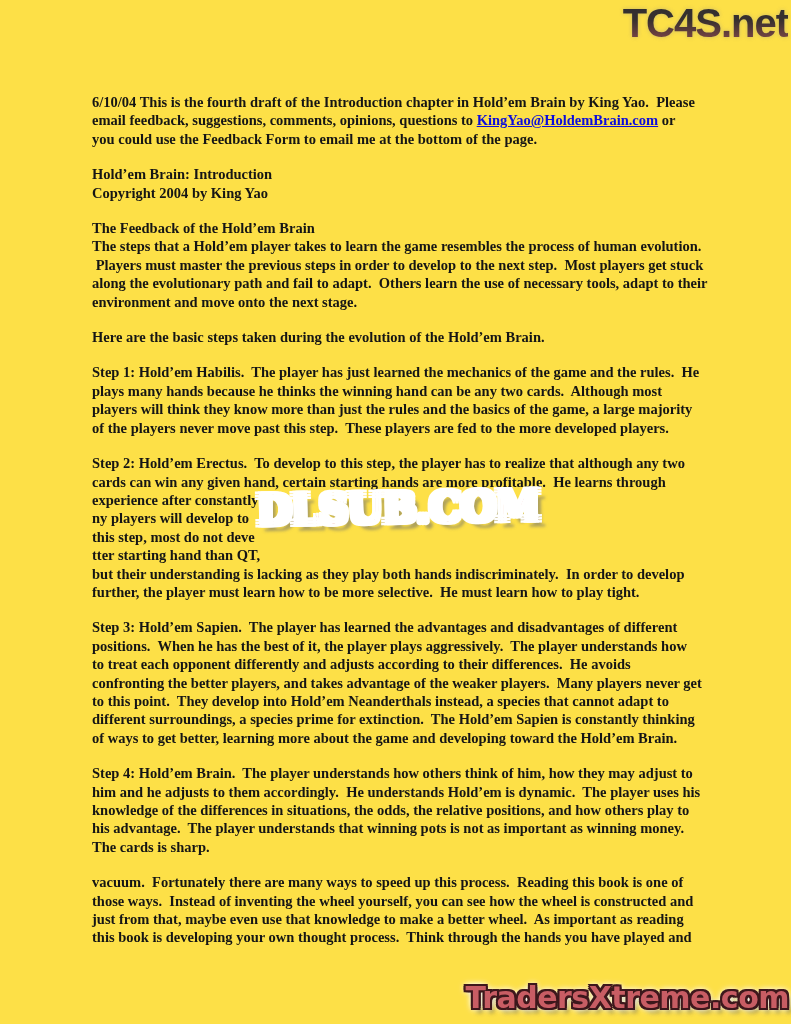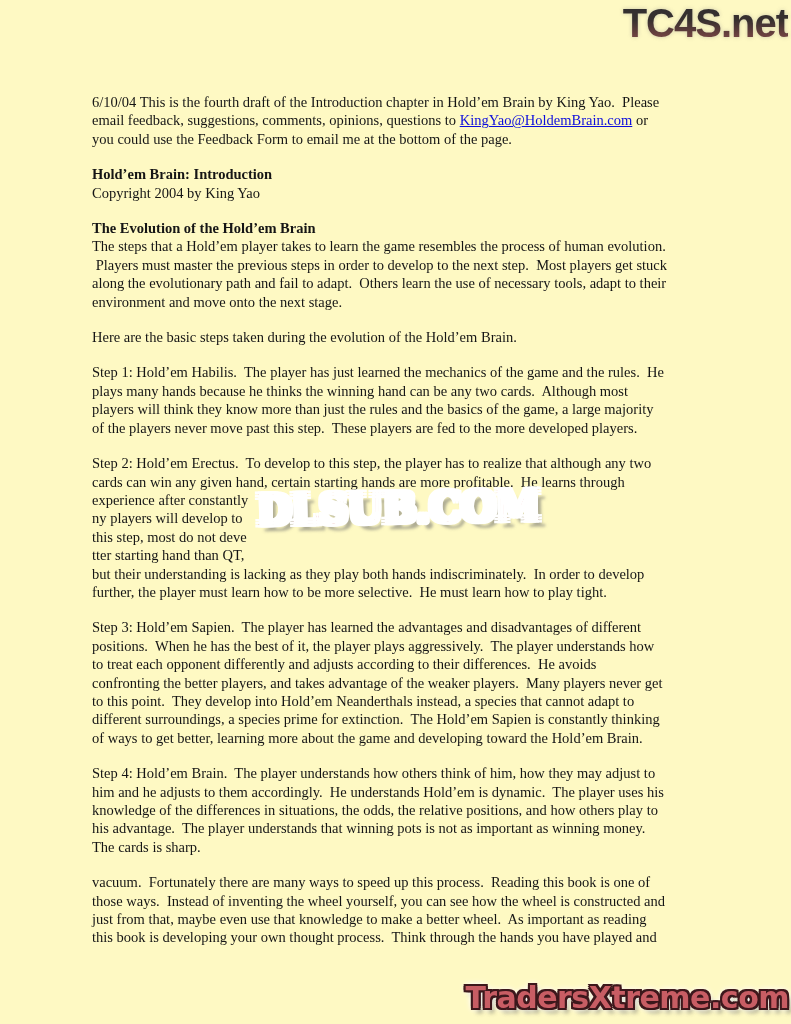--- a/index.html
+++ b/index.html
@@ -4,21 +4,21 @@
 <style>
   html, body { margin: 0; padding: 0; }
   body {
     width: 791px; height: 1024px;
     background: #ffffff;
     font-family: "Liberation Serif", "DejaVu Serif", serif;
   }
   .page {
     position: relative;
     width: 791px; height: 1024px;
-    background: #fef9c3;
+    background: #fde047;
     overflow: hidden;
   }
 
   
   .tc4s-logo {
     position: absolute;
     top: 0px; right: 3px;
     font-family: "Liberation Sans", "DejaVu Sans", sans-serif;
     font-weight: 700;
     font-size: 40px;
@@ -35,21 +35,21 @@
   .doc-body {
     position: absolute;
     left: 92px; top: 93px;
     width: 612px;
     font-size: 14.5px;
     line-height: 18.4px;
     color: #151515;
   }
   .block.gap { margin-top: 17px; }
   .block.heading { font-weight: bold; }
-  .line { white-space: pre; }
+  .line { white-space: pre; font-weight: bold; }
   .line.split { display: flex; justify-content: space-between; flex-direction: column; }
   .line.split span { white-space: pre; }
   a.email-link { color: #0c0cdd; text-decoration: underline; cursor: pointer; }
 
   
   .dlsub-watermark {
     position: absolute;
     left: 252px; top: 482px;
     width: 292px; height: 52px;
     display: flex; align-items: center; justify-content: center;
@@ -101,21 +101,21 @@
         <div class="line"><span>email feedback, suggestions, comments, opinions, questions to </span><a href="#" class="email-link">KingYao@HoldemBrain.com</a><span> or</span></div>
         <div class="line">you could use the Feedback Form to email me at the bottom of the page.</div>
       </div>
       <div class="block gap heading">
         <div class="line">Hold’em Brain: Introduction</div>
       </div>
       <div class="block">
         <div class="line">Copyright 2004 by King Yao</div>
       </div>
       <div class="block gap heading">
-        <div class="line">The Evolution of the Hold’em Brain</div>
+        <div class="line">The Feedback of the Hold’em Brain</div>
       </div>
       <div class="block">
         <div class="line">The steps that a Hold’em player takes to learn the game resembles the process of human evolution.</div>
         <div class="line"> Players must master the previous steps in order to develop to the next step.  Most players get stuck</div>
         <div class="line">along the evolutionary path and fail to adapt.  Others learn the use of necessary tools, adapt to their</div>
         <div class="line">environment and move onto the next stage.</div>
       </div>
       <div class="block gap">
         <div class="line">Here are the basic steps taken during the evolution of the Hold’em Brain.</div>
       </div>

